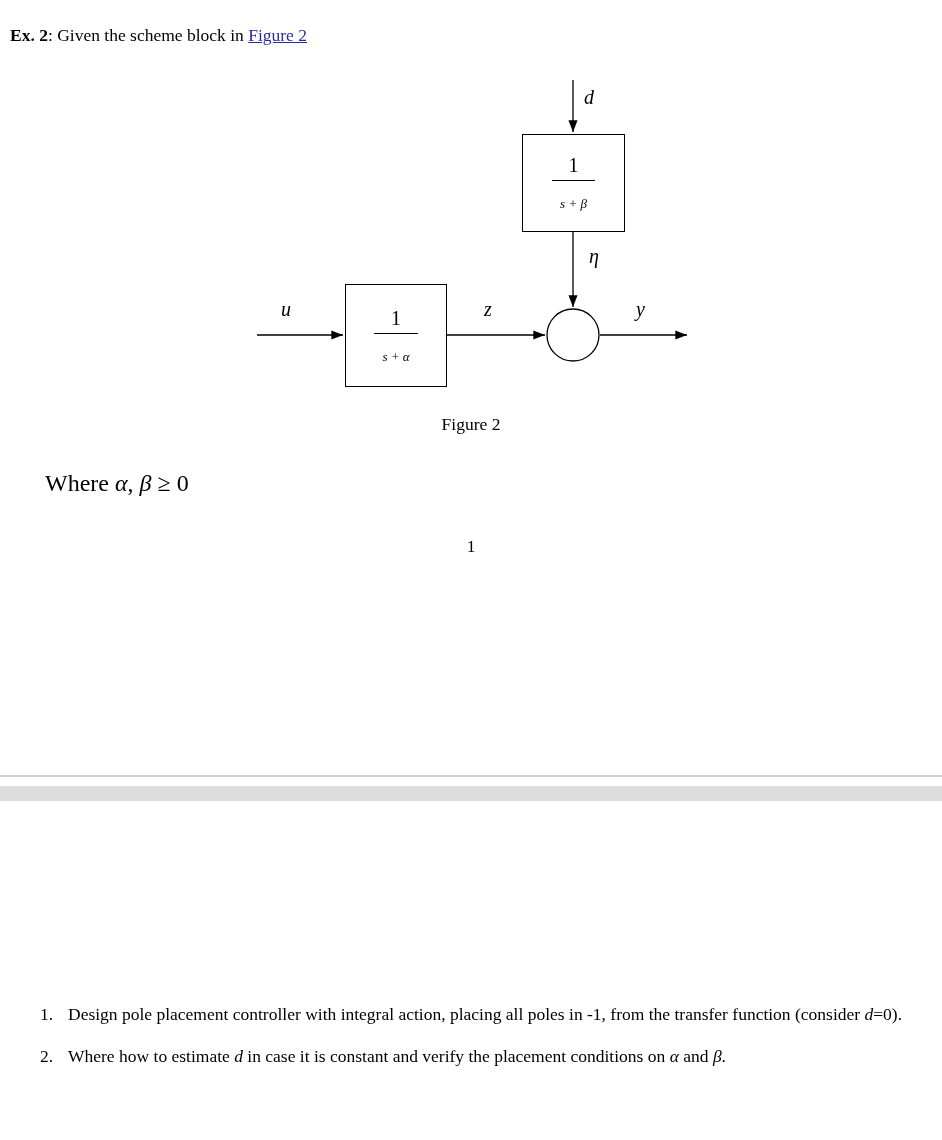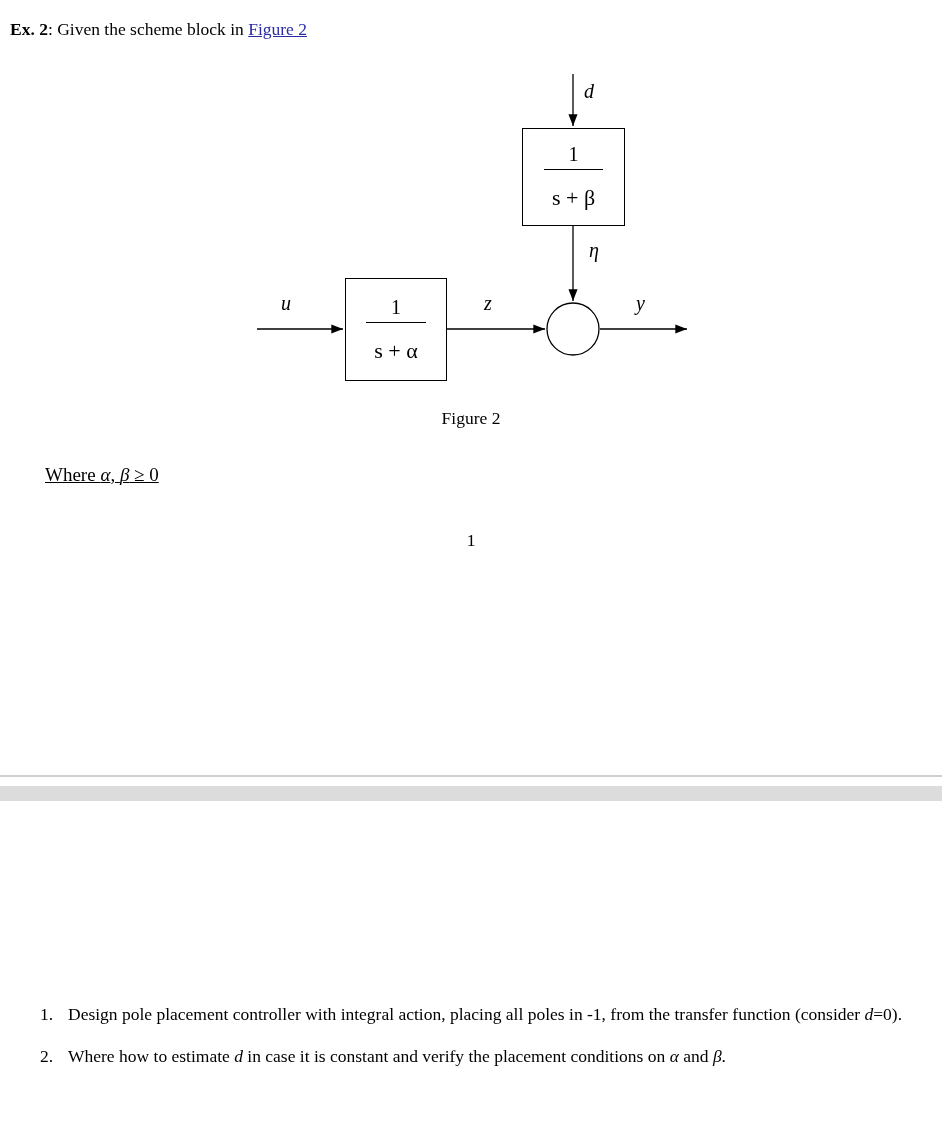--- a/index.html
+++ b/index.html
@@ -6,49 +6,49 @@
   html, body { margin: 0; padding: 0; }
   body {
     width: 942px; height: 1140px;
     position: relative;
     background: #ffffff;
     font-family: "Liberation Serif", serif;
     color: #000000;
     overflow: hidden;
   }
   .page { position: absolute; left: 0; width: 942px; background: #ffffff; }
-  #page1 { top: 6px; height: 775px; }
+  #page1 { top: 12px; height: 775px; }
   #page2 { top: 801px; height: 339px; }
 
   
   .header { position: absolute; left: 10px; top: 13px; font-size: 17.5px; }
   .header .bold { font-weight: bold; }
   .figlink { color: #2b2ba6; text-decoration: underline; cursor: pointer; }
 
   
   .diagram { position: absolute; left: 0; top: 60px; width: 942px; height: 400px; }
   .diagram svg { position: absolute; left: 0; top: 0; }
   .block {
     position: absolute; border: 1px solid #000; background: #fff;
     display: flex; align-items: center; justify-content: center;
   }
   #block-beta  { left: 522px; top: 62px;  width: 103px; height: 98px; }
   #block-alpha { left: 345px; top: 212px; width: 102px; height: 103px; }
   .frac { text-align: center; }
   .frac .num { display: block; padding: 0 8px 3px; font-size: 20px; }
-  .frac .den { display: block; border-top: 1.3px solid #000; padding: 15px 8px 0; font-size: 22px; }
+  .frac .den { display: block; border-top: 1.3px solid #000; padding: 15px 8px 0; font-size: 13px; font-style: italic; }
   .sig { position: absolute; font-style: italic; font-size: 20px; }
   #sig-d   { left: 584px; top: 14px; }
   #sig-eta { left: 589px; top: 173px; }
   #sig-u   { left: 281px; top: 226px; }
   #sig-z   { left: 484px; top: 226px; }
   #sig-y   { left: 636px; top: 226px; }
   .caption { position: absolute; left: 0; top: 342px; width: 942px; text-align: center; font-size: 17.5px; }
 
-  .where { position: absolute; left: 45px; top: 458px; font-size: 19px; text-decoration: underline; }
+  .where { position: absolute; left: 45px; top: 458px; font-size: 24px; }
   .pagenum { position: absolute; left: 0; top: 524px; width: 100%; text-align: center; font-size: 17.5px; }
 
   
   .page-sep { position: absolute; left: 0; top: 775px; width: 942px; height: 26px; }
   .sep-line { height: 2px; background: #cfcfcf; }
   .sep-gap  { height: 9px; background: #ffffff; }
   .sep-band { height: 15px; background: #dcdcdc; }
 
   
   .problem-list { position: absolute; left: 0; top: 200px; width: 942px; padding: 0 12px 0 40px; }

